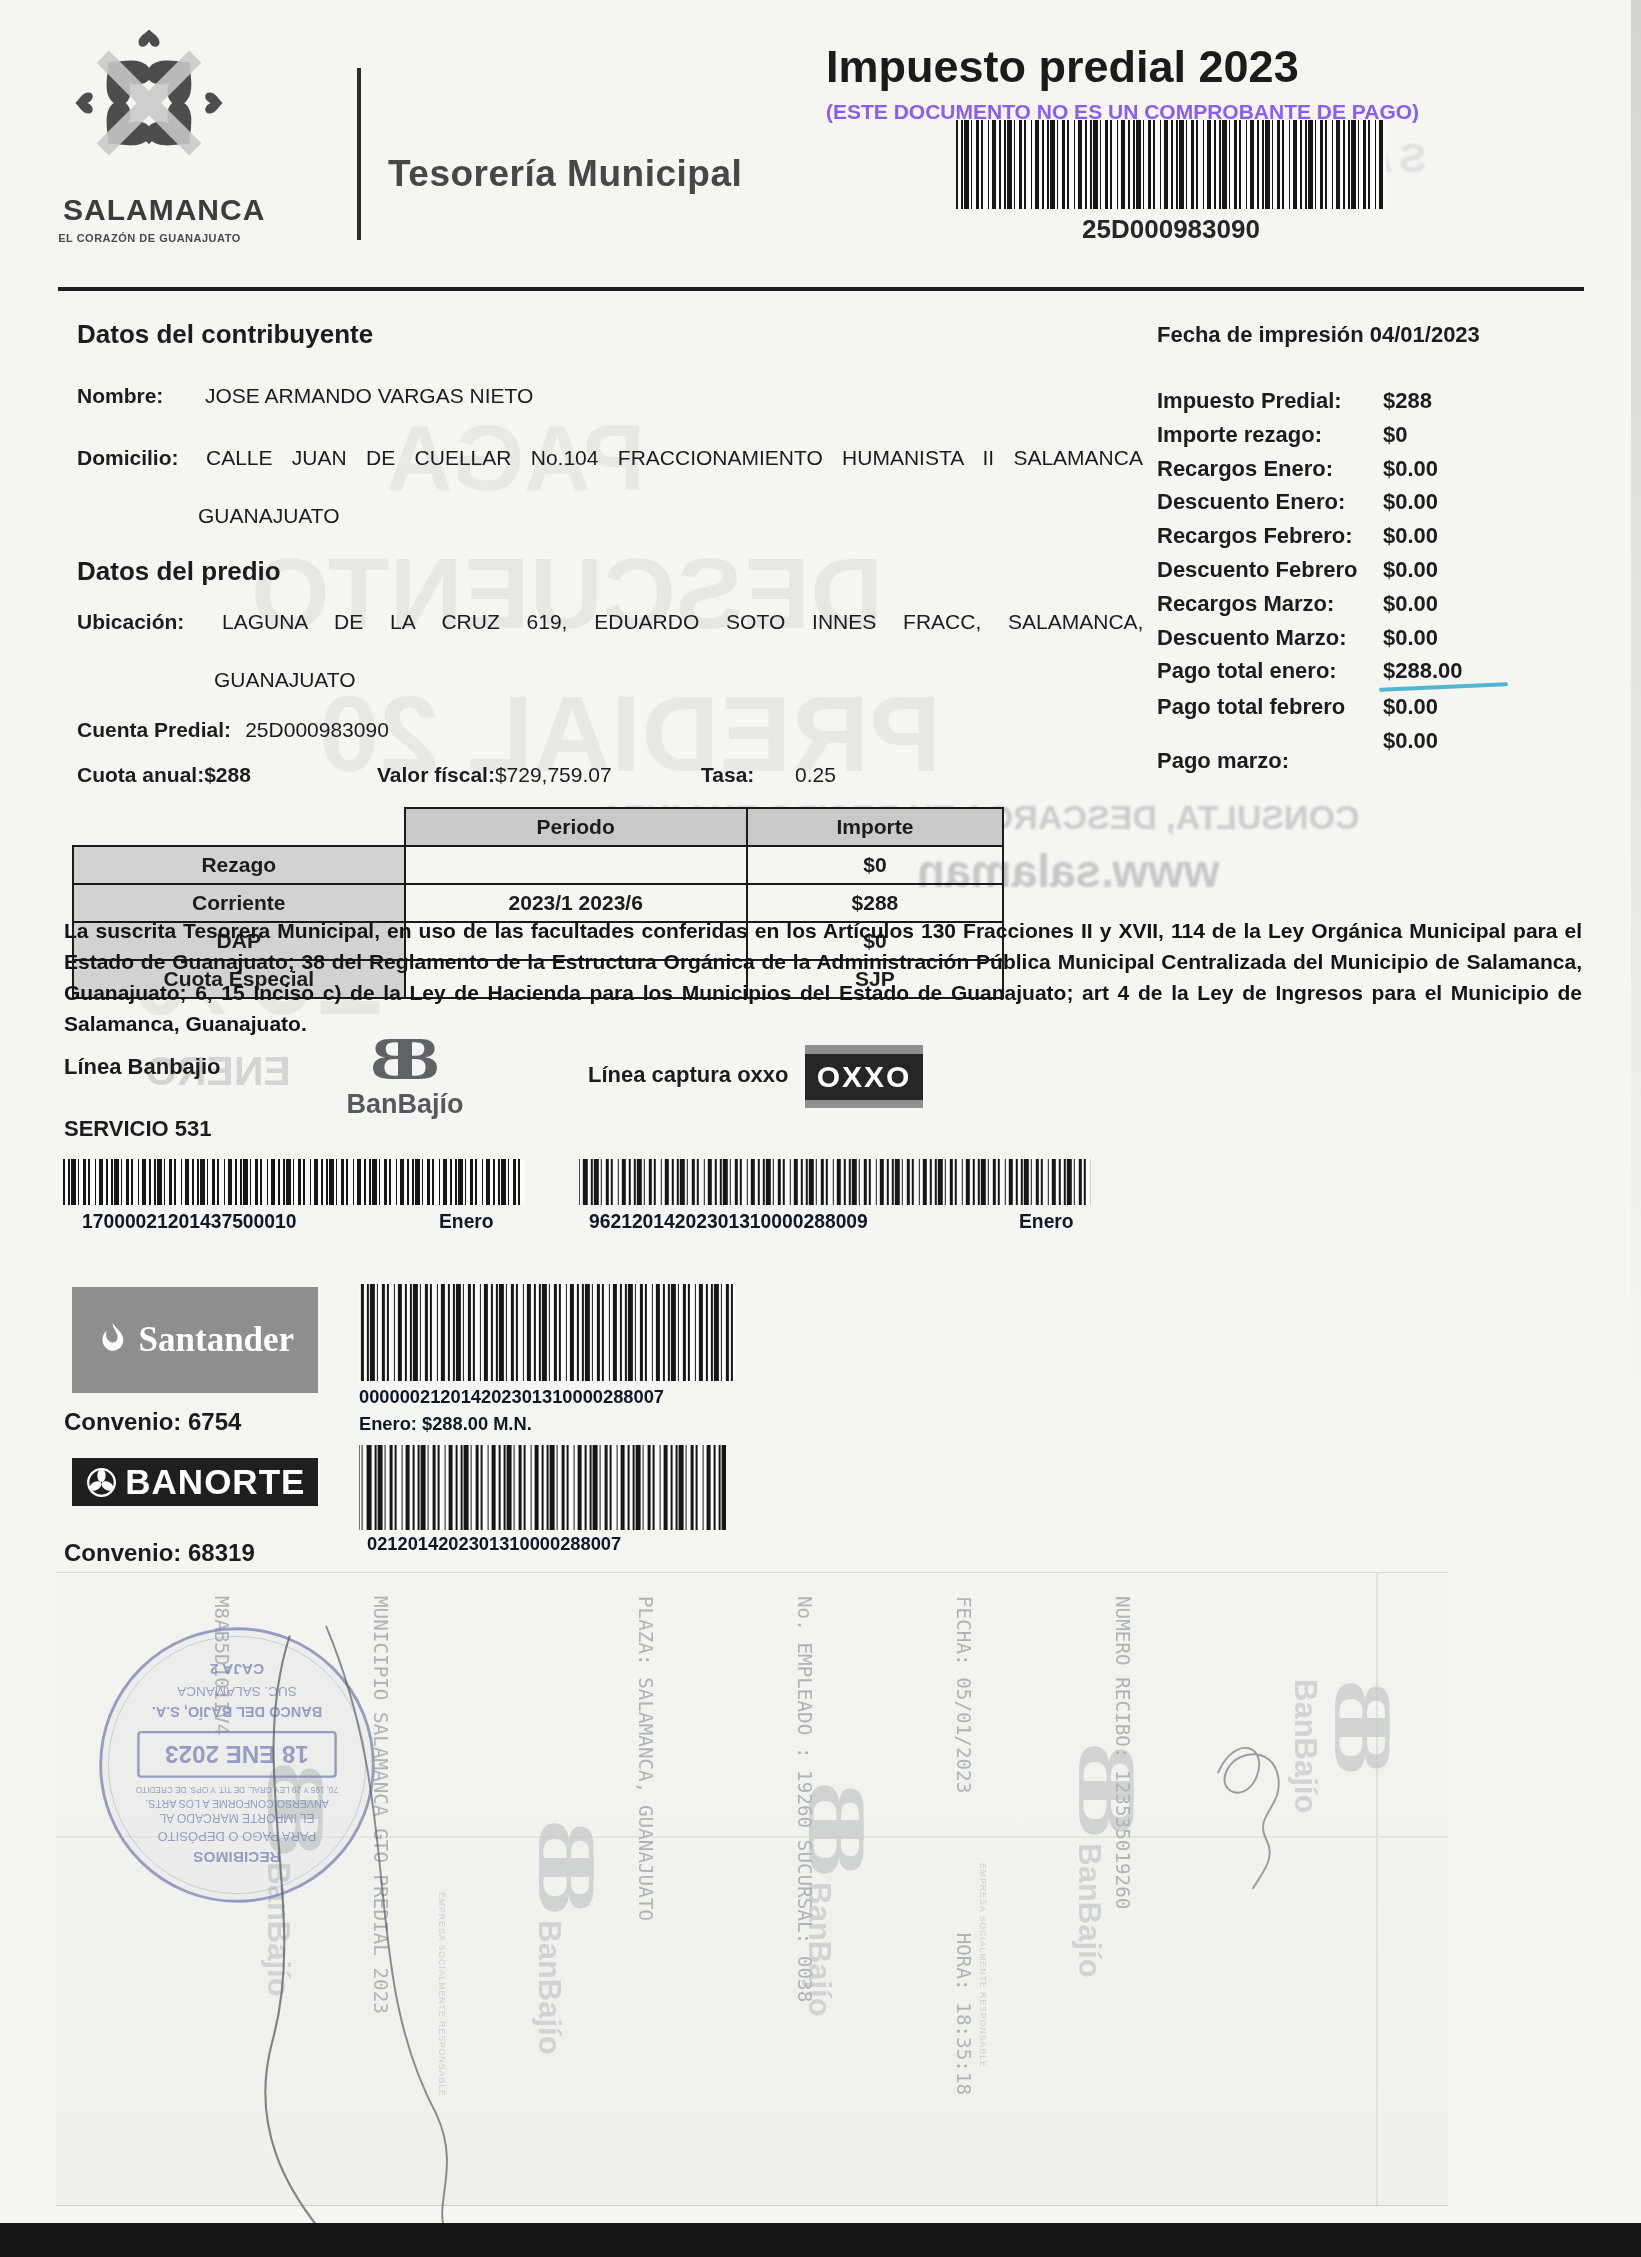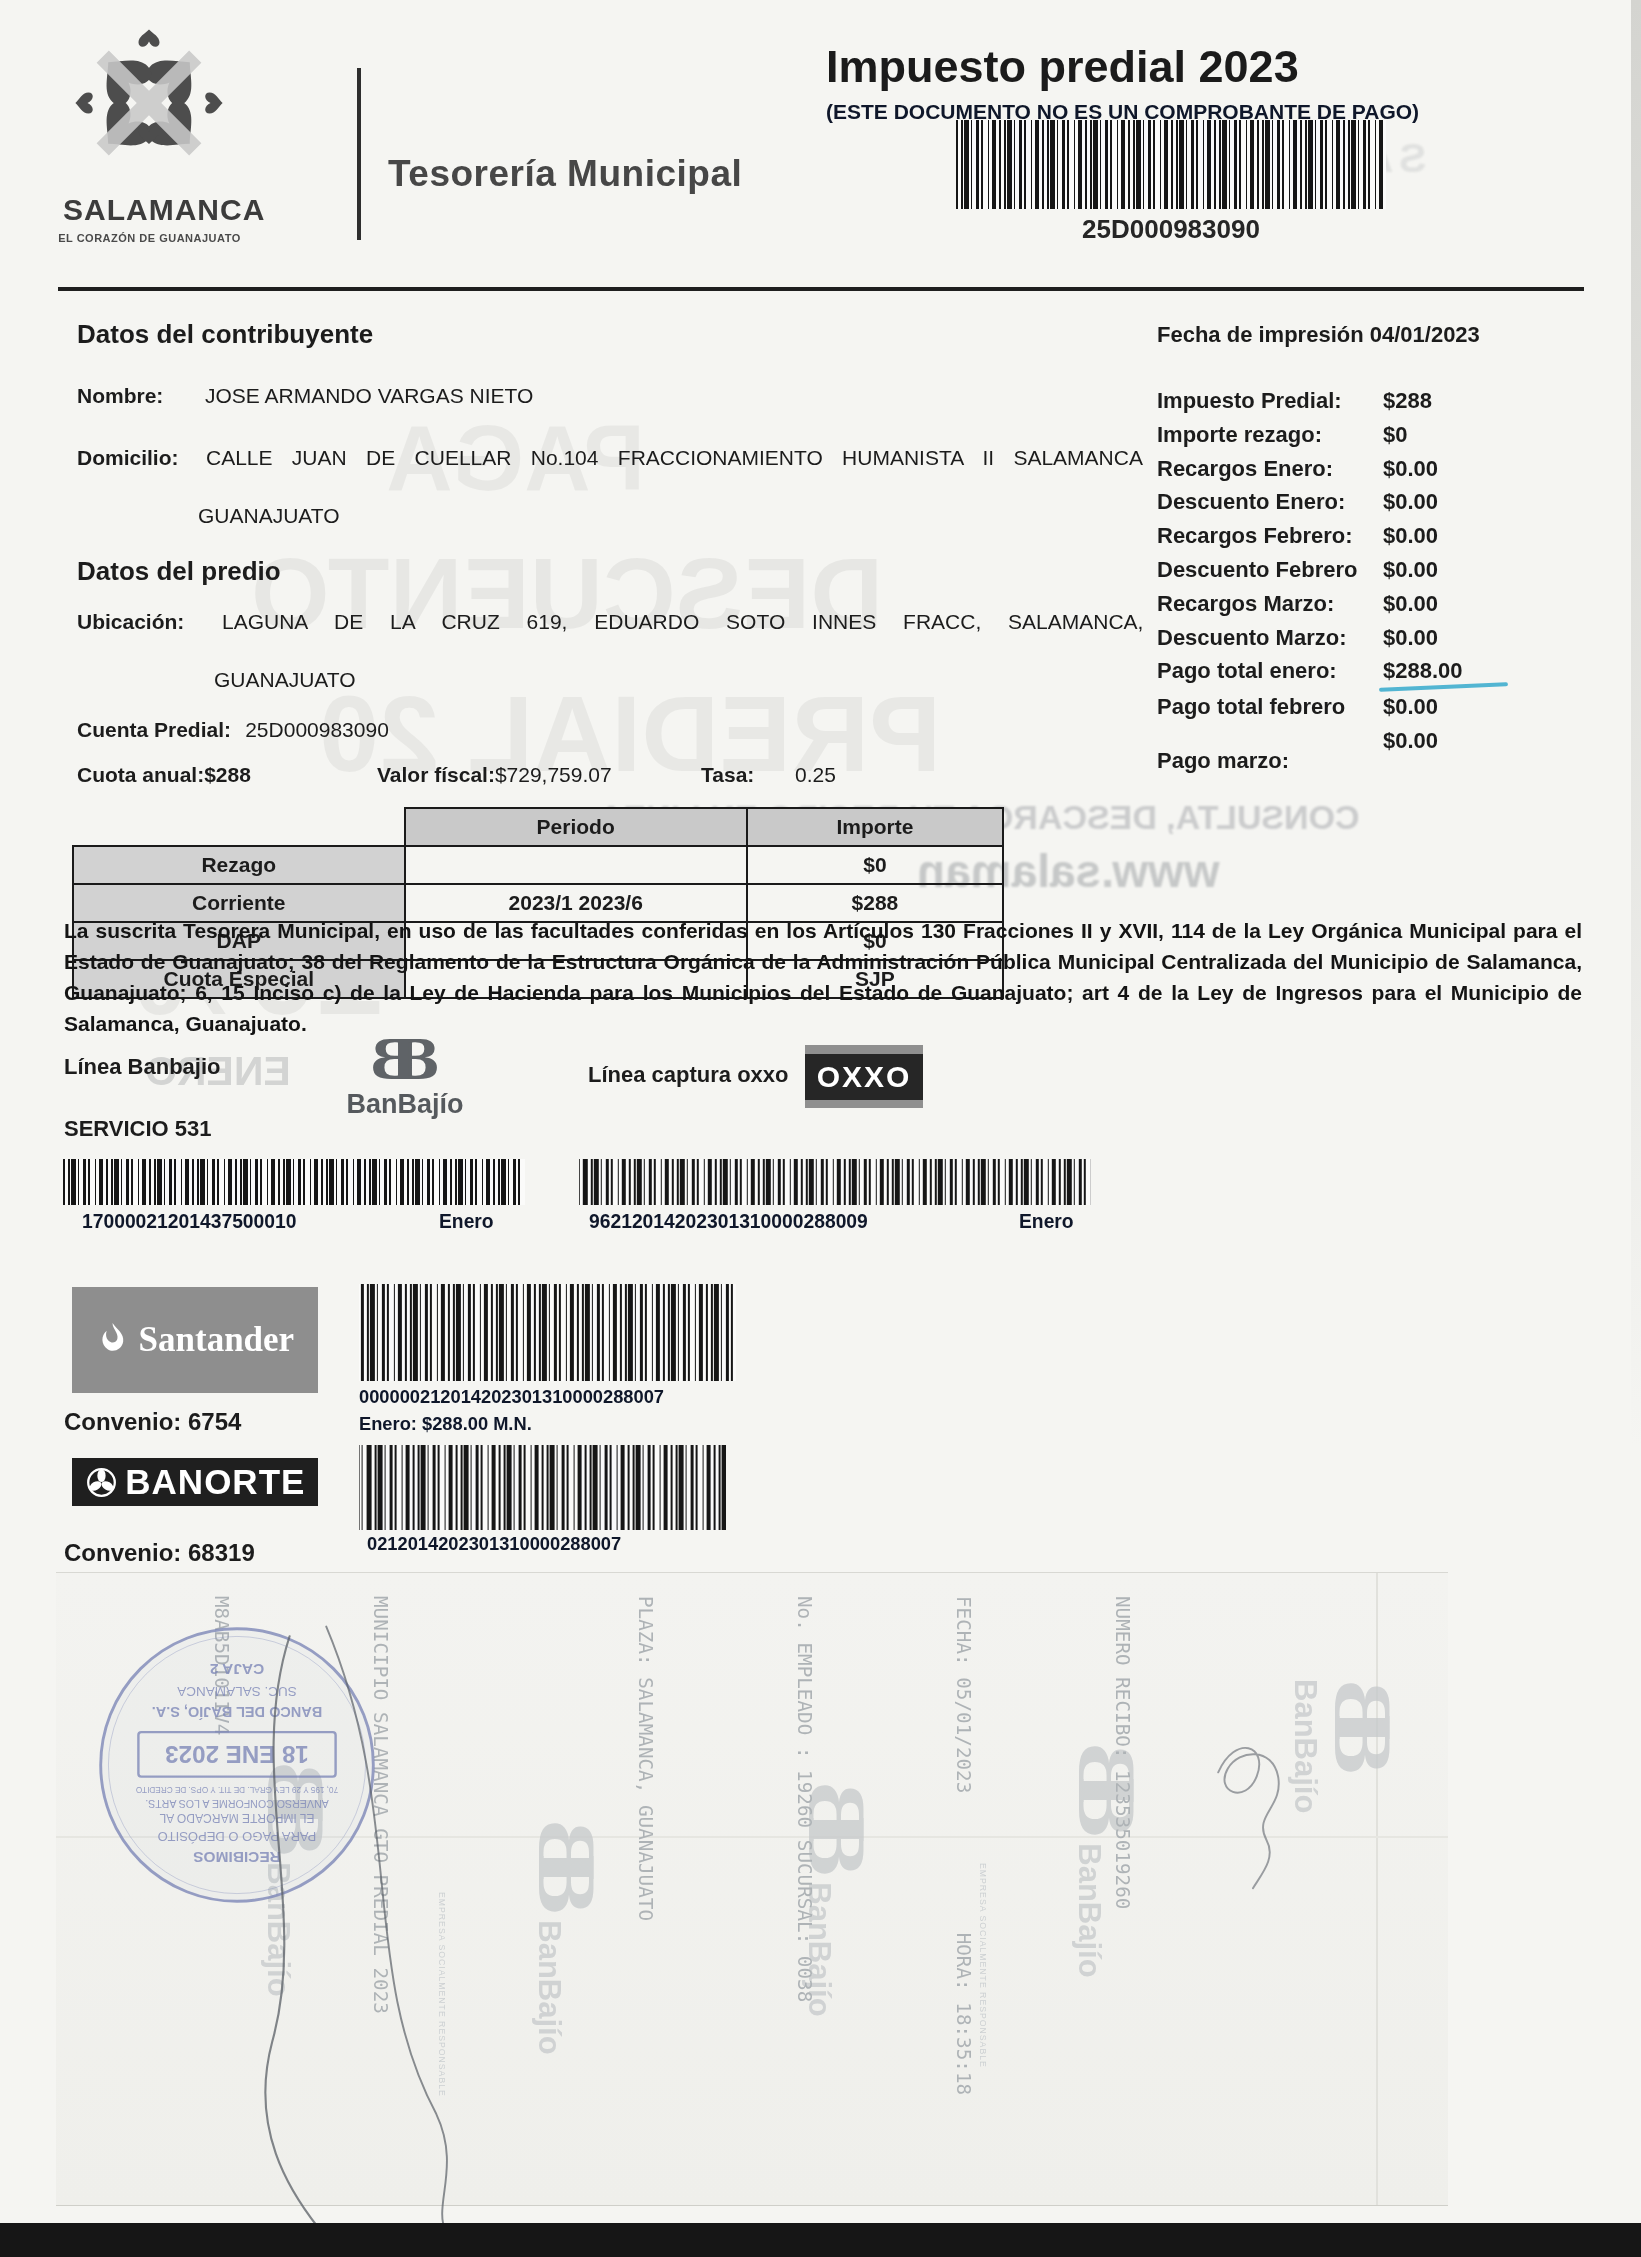--- a/index.html
+++ b/index.html
@@ -9,21 +9,21 @@
     font-family:"Liberation Sans",sans-serif;color:#1c1c1c;
   }
   .abs{position:absolute;}
   .b{font-weight:bold;}
   
   .city-name{font-size:30px;font-weight:bold;color:#3c3c3c;letter-spacing:1px;text-align:center;}
   .city-tag{font-size:11px;font-weight:bold;color:#4a4a4a;text-align:center;letter-spacing:0.5px;}
   .divider-v{width:3.9px;background:#2e2e2e;}
   .dept{font-size:37px;font-weight:bold;color:#474747;letter-spacing:0.5px;}
   .doc-title{font-size:45px;font-weight:bold;color:#1b1b1b;}
-  .doc-subtitle{font-size:21px;font-weight:bold;color:#0f172a;}
+  .doc-subtitle{font-size:21px;font-weight:bold;color:#8b5cf6;}
   .hr-main{height:3.9px;background:#1f1f1f;}
   
   .barcode{
     background-color:#fbfbfa;
     background-image:
       repeating-linear-gradient(90deg,#161616 0 1.9px,transparent 1.9px 4.8px,#161616 4.8px 6.8px,transparent 6.8px 7.7px,#161616 7.7px 12.6px,transparent 12.6px 15.4px,#161616 15.4px 16.4px,transparent 16.4px 20px,#161616 20px 23px,transparent 23px 25px,#161616 25px 27px,transparent 27px 32px,#161616 32px 33px,transparent 33px 36px,#161616 36px 40px,transparent 40px 43px);
   }
   .bc-num{font-size:19.3px;font-weight:bold;color:#0f172a;}
   
   .sec-title{font-size:26px;font-weight:bold;}

